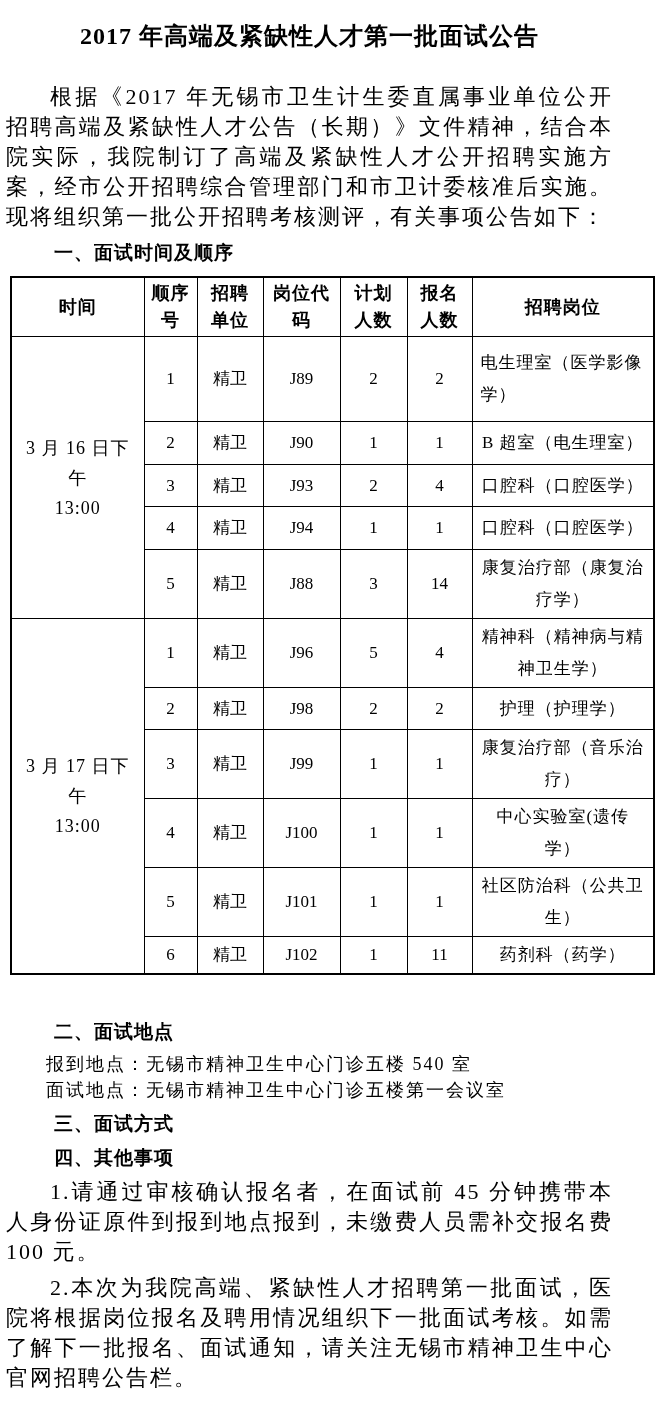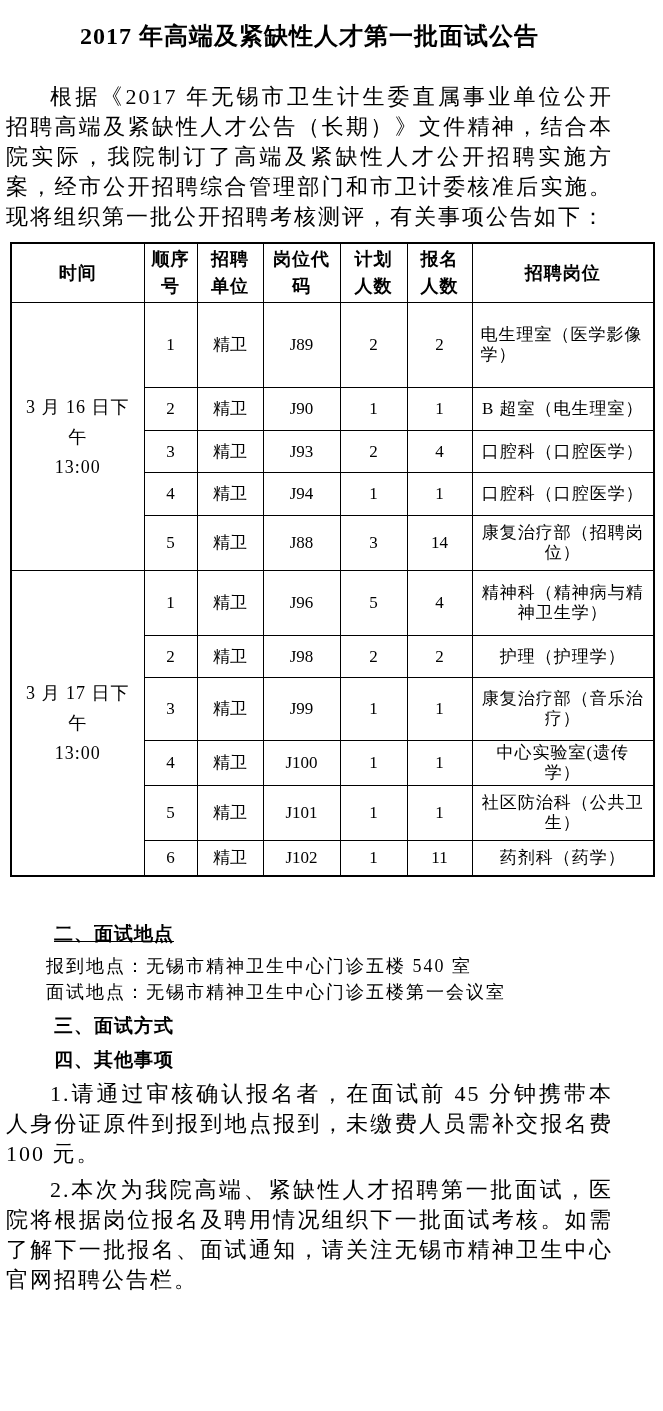--- a/index.html
+++ b/index.html
@@ -31,21 +31,21 @@
     text-indent: 2em;
     margin: 0 0 6px 0;
   }
   .sec-heading {
     font-family: "Liberation Sans", "DejaVu Sans", sans-serif;
     font-size: 19px;
     font-weight: bold;
     letter-spacing: 1px;
     margin: 8px 0 6px 48px;
   }
-  .sec-heading.after-table { margin-top: 44px; text-decoration: underline; }
+  .sec-heading.after-table { margin-top: 44px; }
   .addr-line {
     font-size: 18px;
     line-height: 26px;
     letter-spacing: 2px;
     margin: 0 0 0 40px;
   }
   .schedule-table {
     border-collapse: collapse;
     table-layout: fixed;
     width: 643px;
@@ -66,21 +66,21 @@
     padding: 2px 6px;
   }
   .schedule-table td {
     font-size: 17px;
     padding: 2px 6px;
     line-height: 26px;
   }
   td.cell-position {
     padding: 2px 8px;
     letter-spacing: 1px;
-    line-height: 20px;
+    line-height: 32px;
   }
   td.cell-position.pos-left { text-align: left; }
   td.cell-time {
     font-size: 18px;
     line-height: 30px;
     letter-spacing: 1px;
     font-family: Liberation Serif, serif;
   }
   tr.h59 { height: 59px; } tr.h85 { height: 85px; } tr.h43 { height: 43px; }
   tr.h42 { height: 42px; } tr.h55 { height: 55px; } tr.h65 { height: 65px; }
@@ -88,20 +88,21 @@
 </style>
 </head>
 <body>
 
 <div class="page">
 
   <div class="doc-title">2017 年高端及紧缺性人才第一批面试公告</div>
 
   <p class="body-par">根据《2017 年无锡市卫生计生委直属事业单位公开招聘高端及紧缺性人才公告（长期）》文件精神，结合本院实际，我院制订了高端及紧缺性人才公开招聘实施方案，经市公开招聘综合管理部门和市卫计委核准后实施。现将组织第一批公开招聘考核测评，有关事项公告如下：</p>
 
+  <div class="sec-heading">一、面试时间及顺序</div>
 
   <table class="schedule-table">
     <colgroup>
       <col style="width:133px">
         <col style="width:53px">
         <col style="width:66px">
       <col style="width:77px">
         <col style="width:67px">
         <col style="width:65px">
       <col style="width:182px">
@@ -152,21 +153,21 @@
         <td>1</td>
         <td>1</td>
         <td class="cell-position">口腔科（口腔医学）</td>
       </tr>
       <tr class="h55">
         <td>5</td>
         <td>精卫</td>
         <td>J88</td>
         <td>3</td>
         <td>14</td>
-        <td class="cell-position">康复治疗部（招聘岗位）</td>
+        <td class="cell-position">康复治疗部（康复治疗学）</td>
       </tr>
 
       <tr class="h65">
         <td class="cell-time" rowspan="6">
           <div>3 月 17 日下午</div>
           <div>13:00</div>
         </td>
         <td>1</td>
         <td>精卫</td>
         <td>J96</td>

